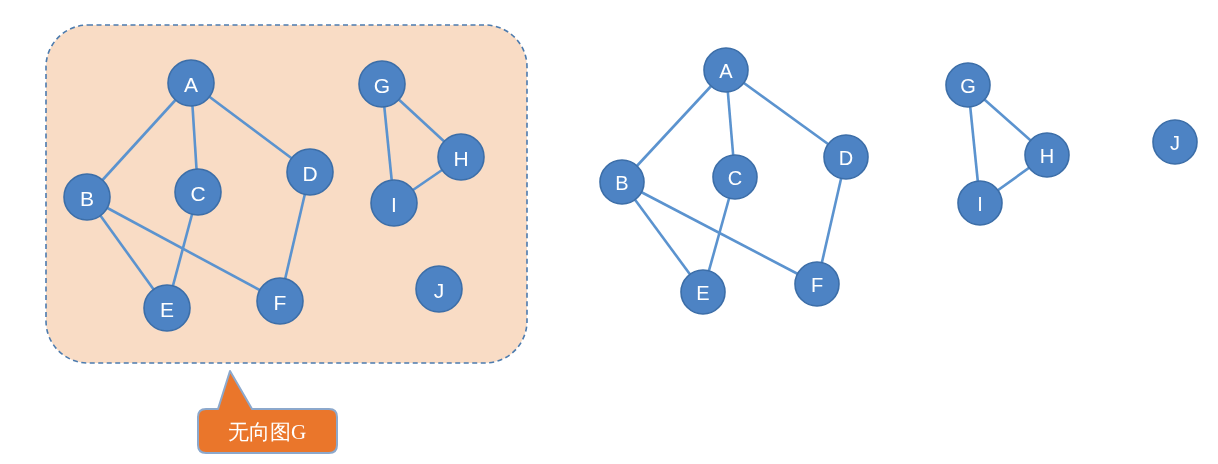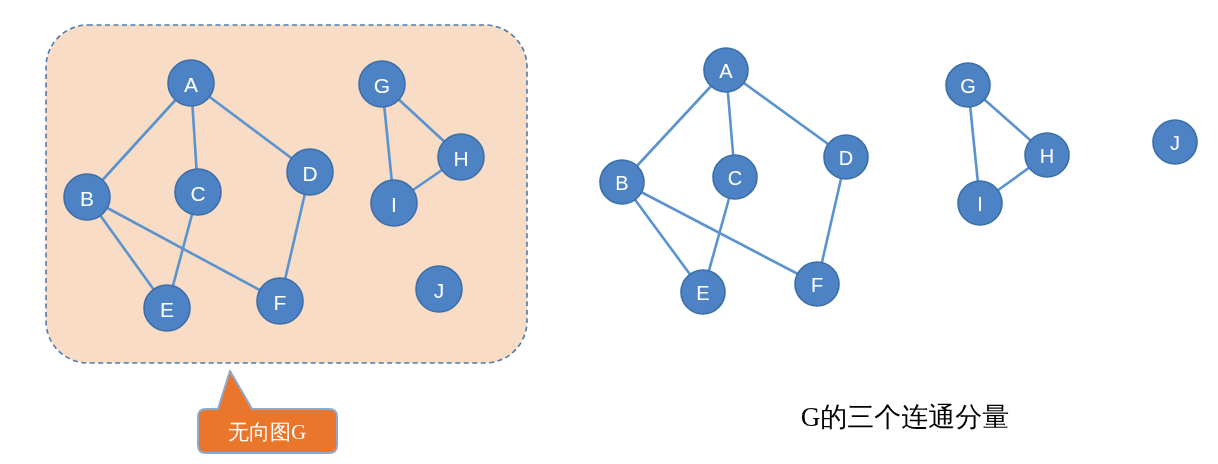--- a/index.html
+++ b/index.html
@@ -149,14 +149,13 @@
         <g>
           <circle cx="1175" cy="142" r="22" fill="#4D83C4" stroke="#3C6EA8" stroke-width="1.6"></circle>
           <text x="1175" y="142" text-anchor="middle" dominant-baseline="central" dy="0.06em" font-size="20" class="node-label-text">J</text>
         </g>
       </g>
       <g>
         <path d="M 218,409 L 230,371 L 252,409 L 329,409 Q 337,409 337,417 L 337,445 Q 337,453 329,453 L 206,453 Q 198,453 198,445 L 198,417 Q 198,409 206,409 Z" fill="#EA762B" stroke="#8CA8CC" stroke-width="2" stroke-linejoin="round"></path>
         <text x="267" y="431" text-anchor="middle" dominant-baseline="central" dy="0.06em" font-size="21" class="callout-text">无向图G</text>
       </g>
     </svg>
-  <div class="caption">G的三个连通分量</div>
 </div>
 
 </body></html>

